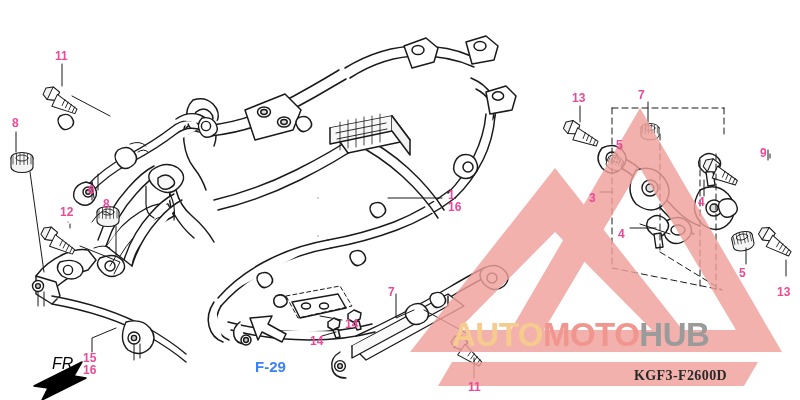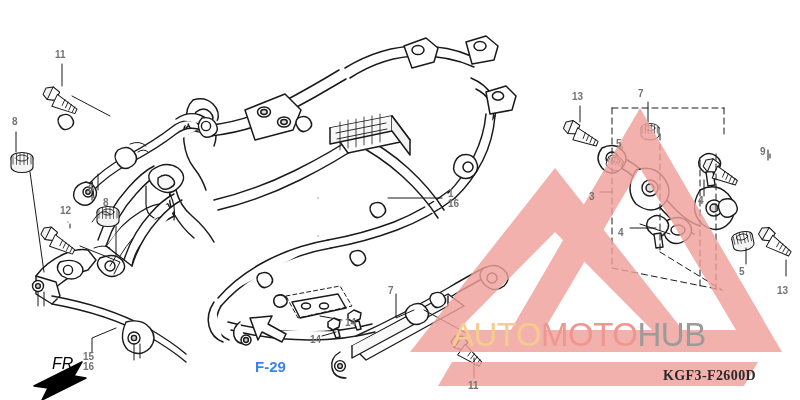--- a/index.html
+++ b/index.html
@@ -18,23 +18,23 @@
   
   #drawing{
     position:absolute;left:0;top:0;width:800px;height:400px;
     z-index:2;
   }
   
   .callout{
     position:absolute;
     z-index:5;
     font-family:"Liberation Sans", sans-serif;
-    font-size:10px;
+    font-size:12px;
     font-weight:600;
-    color:#737373;
+    color:#ec4899;
     line-height:1.05;
     letter-spacing:0px;
     white-space:pre;
     user-select:none;
   }
   .callout.stack{line-height:1.0;}
   
   #f29{
     position:absolute;
     z-index:5;
@@ -70,21 +70,21 @@
     left:0;top:0;width:800px;height:400px;
     z-index:4;
     pointer-events:none;
   }
   #wm-text{
     position:absolute;
     left:452px;top:316px;
     z-index:4;
     font-family:"Liberation Sans", sans-serif;
     font-size:33px;
-    font-weight:normal;
+    font-weight:bold;
     letter-spacing:-0.5px;
     white-space:nowrap;
     pointer-events:none;
   }
   #wm-text span{display:inline;}
 </style>
 </head>
 <body>
 
 <div id="sheet">
@@ -438,15 +438,15 @@
       <div class="callout" style="left: 698px; top: 196px;">4</div>
       <div class="callout" style="left: 618px; top: 228px;">4</div>
       <div class="callout" style="left: 739px; top: 267px;">5</div>
       <div class="callout" style="left: 777px; top: 286px;">13</div>
     </div>
 
   <div id="f29" style="left:255px;top:358px;">F-29</div>
 
   <div id="frmark" style="left:52px;top:355px;">FR.</div>
 
-  <div id="partno" style="left:663px;top:368px;">KGF3-F2600D</div>
+  <div id="partno" style="left:634px;top:368px;">KGF3-F2600D</div>
 
 </div>
 
 </body></html>

